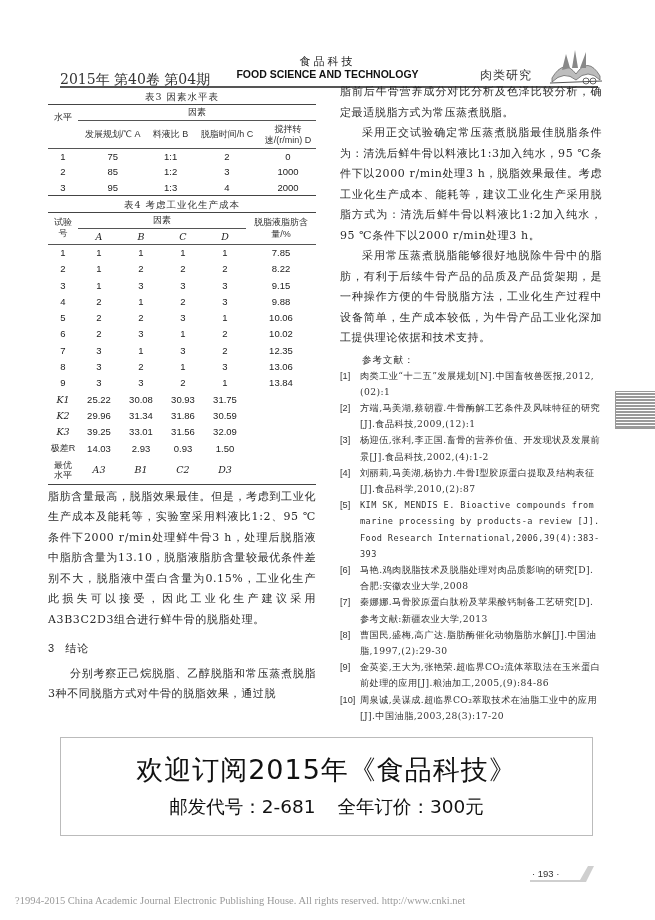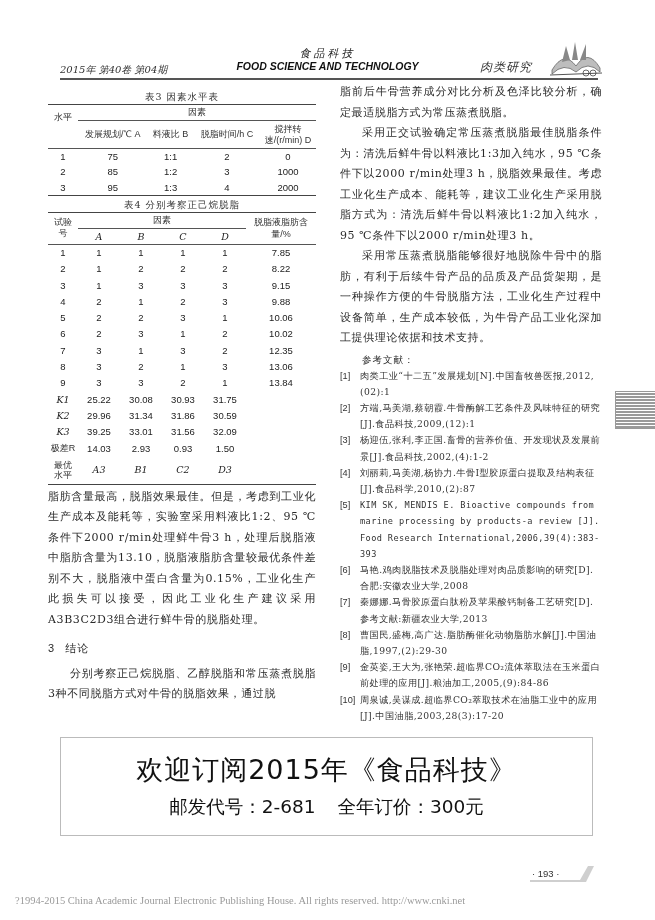--- a/index.html
+++ b/index.html
@@ -1,22 +1,22 @@
 <!DOCTYPE html>
 <html><head>
 <meta charset="utf-8">
 <style>
   * { box-sizing: border-box; margin: 0; padding: 0; }
   html, body { width: 655px; height: 920px; background: #ffffff; overflow: hidden; }
   body { position: relative; font-family: "DejaVu Serif", serif; color: #2a2a2a; }
 
   
-  .hdr { position: absolute; left: 0; top: 0; width: 655px; height: 80px; font-style: italic; }
+  .hdr { position: absolute; left: 0; top: 8px; width: 655px; height: 80px; }
   .hdr-cn { position: absolute; left: 0; width: 655px; top: 46px; text-align: center; font-size: 11px; letter-spacing: 3px; color: #222; }
-  .hdr-issue { position: absolute; left: 60px; top: 63px; font-size: 10px; color: #333; }
+  .hdr-issue { position: absolute; left: 60px; top: 63px; font-size: 14px; color: #333; }
   .hdr-en { position: absolute; left: 0; width: 655px; top: 60px; text-align: center; font-family: "Liberation Sans", sans-serif; font-weight: bold; font-size: 10.5px; color: #111; }
   .hdr-sec { position: absolute; left: 480px; top: 59px; font-size: 12px; letter-spacing: 1px; color: #333; }
   .hdr-logo { position: absolute; left: 548px; top: 40px; width: 56px; height: 38px; }
   .hdr-rule { position: absolute; left: 60px; top: 78px; width: 538px; height: 2px; background: #555; }
 
   
   .col { position: absolute; top: 86px; }
   .col-left { left: 48px; width: 268px; }
   .col-right { left: 340px; width: 262px; }
 
@@ -103,21 +103,21 @@
     <tr class="thick-bot">
       <td>3</td>
           <td>95</td>
           <td>1:3</td>
           <td>4</td>
           <td>2000</td>
     </tr>
   </tbody>
     </table>
 
-  <div class="tcap" style="margin-top:2px">表4 分别考察正己烷脱脂</div>
+  <div class="tcap" style="margin-top:2px">表4 考虑工业化生产成本</div>
   <table class="t4">
     <tbody>
         <tr class="thick-top">
       <td rowspan="2" class="cn" style="width:30px;line-height:11px;height:32px">试验号</td>
       <td colspan="4" class="cn thin-bot" style="height:16px">因素</td>
       <td rowspan="2" class="cn" style="width:70px;line-height:12px">脱脂液脂肪含量/%</td>
     </tr>
     <tr class="thin-bot">
       <td class="it">A</td>
       <td class="it">B</td>

